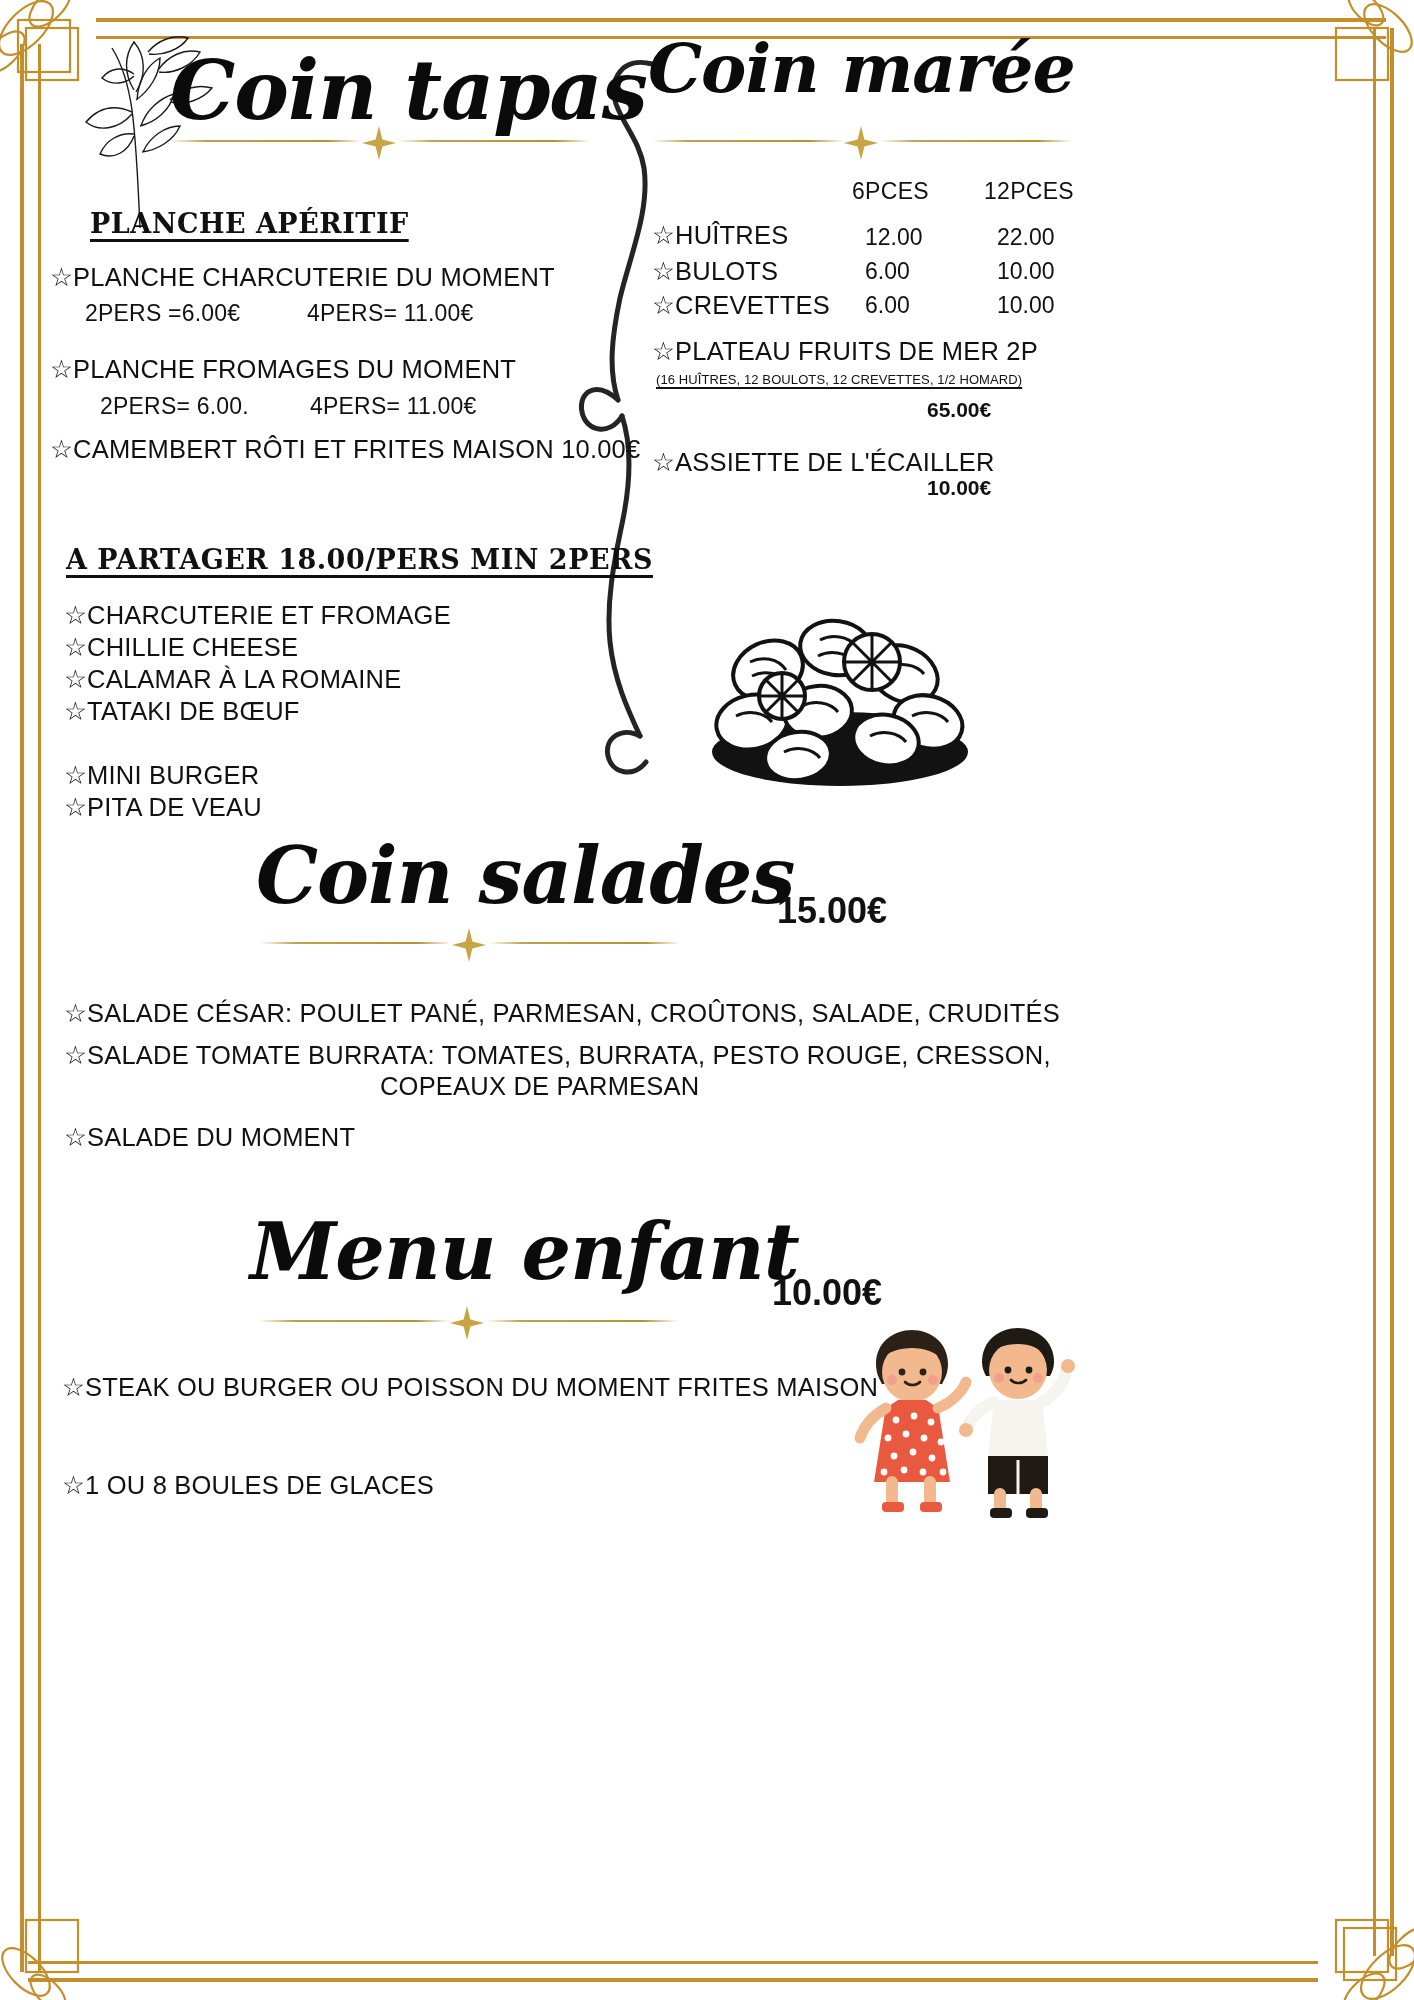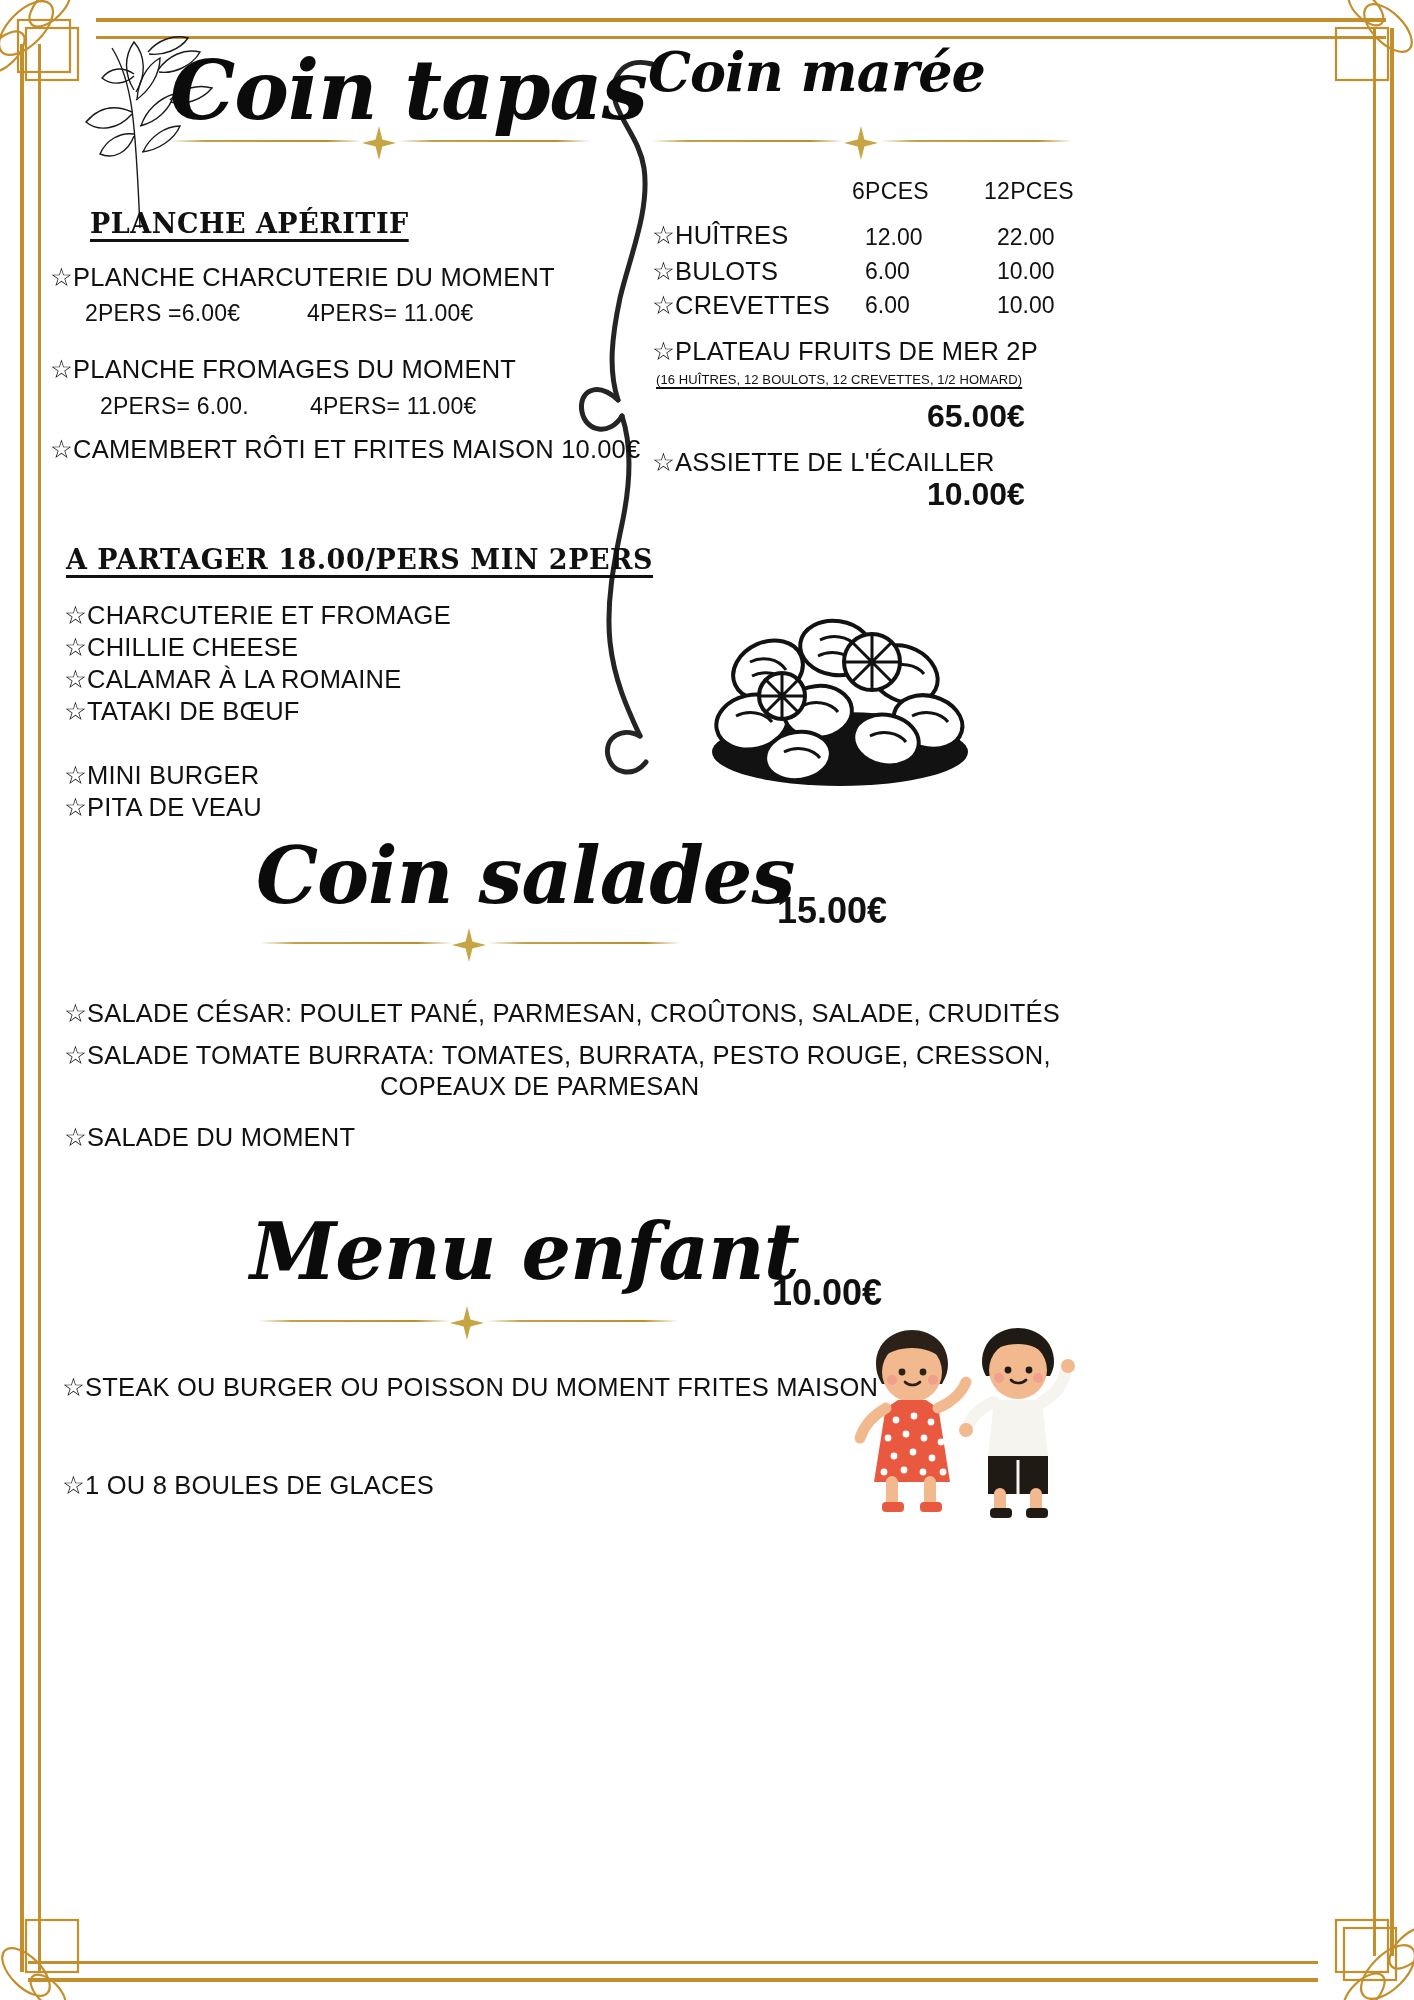--- a/index.html
+++ b/index.html
@@ -69,21 +69,21 @@
   .star{display:inline-block;}
 
   
   .abs{position:absolute;}
 
   .smallnote{
     font-size:13px;letter-spacing:.1px;
     text-decoration:underline;text-underline-offset:3px;text-decoration-thickness:1.5px;
     white-space:nowrap;
   }
-  .bigprice{font-size:32px;font-weight:700;letter-spacing:0px;}
+  .bigprice{font-size:21px;font-weight:700;letter-spacing:0px;}
   .colhead{font-size:23px;letter-spacing:.3px;}
 </style>
 </head>
 <body>
 
 <div class="page">
 
   <div class="frame-line f-top1"></div>
   <div class="frame-line f-top2"></div>
   <div class="frame-line f-bot1"></div>
@@ -190,21 +190,21 @@
   <div class="abs item" style="left:64px;top:696px;">
     <span class="star">☆</span><span>TATAKI DE BŒUF</span>
   </div>
   <div class="abs item" style="left:64px;top:760px;">
     <span class="star">☆</span><span>MINI BURGER</span>
   </div>
   <div class="abs item" style="left:64px;top:792px;">
     <span class="star">☆</span><span>PITA DE VEAU</span>
   </div>
 
-  <div class="abs script" style="left:648px;top:40px;font-size:54px;">Coin marée</div>
+  <div class="abs script" style="left:648px;top:28px;font-size:68px;">Coin marée</div>
   <div class="abs divider" style="left:652px;top:128px;width:420px;">
     <div class="bar" style="left:0;width:192px;"></div>
     <div class="dia" style="left:192px;"></div>
     <div class="bar" style="left:228px;width:192px;"></div>
   </div>
 
   <div class="abs colhead" style="left:852px;top:178px;">6PCES</div>
   <div class="abs colhead" style="left:984px;top:178px;">12PCES</div>
 
   <div class="abs item" style="left:652px;top:220px;">

